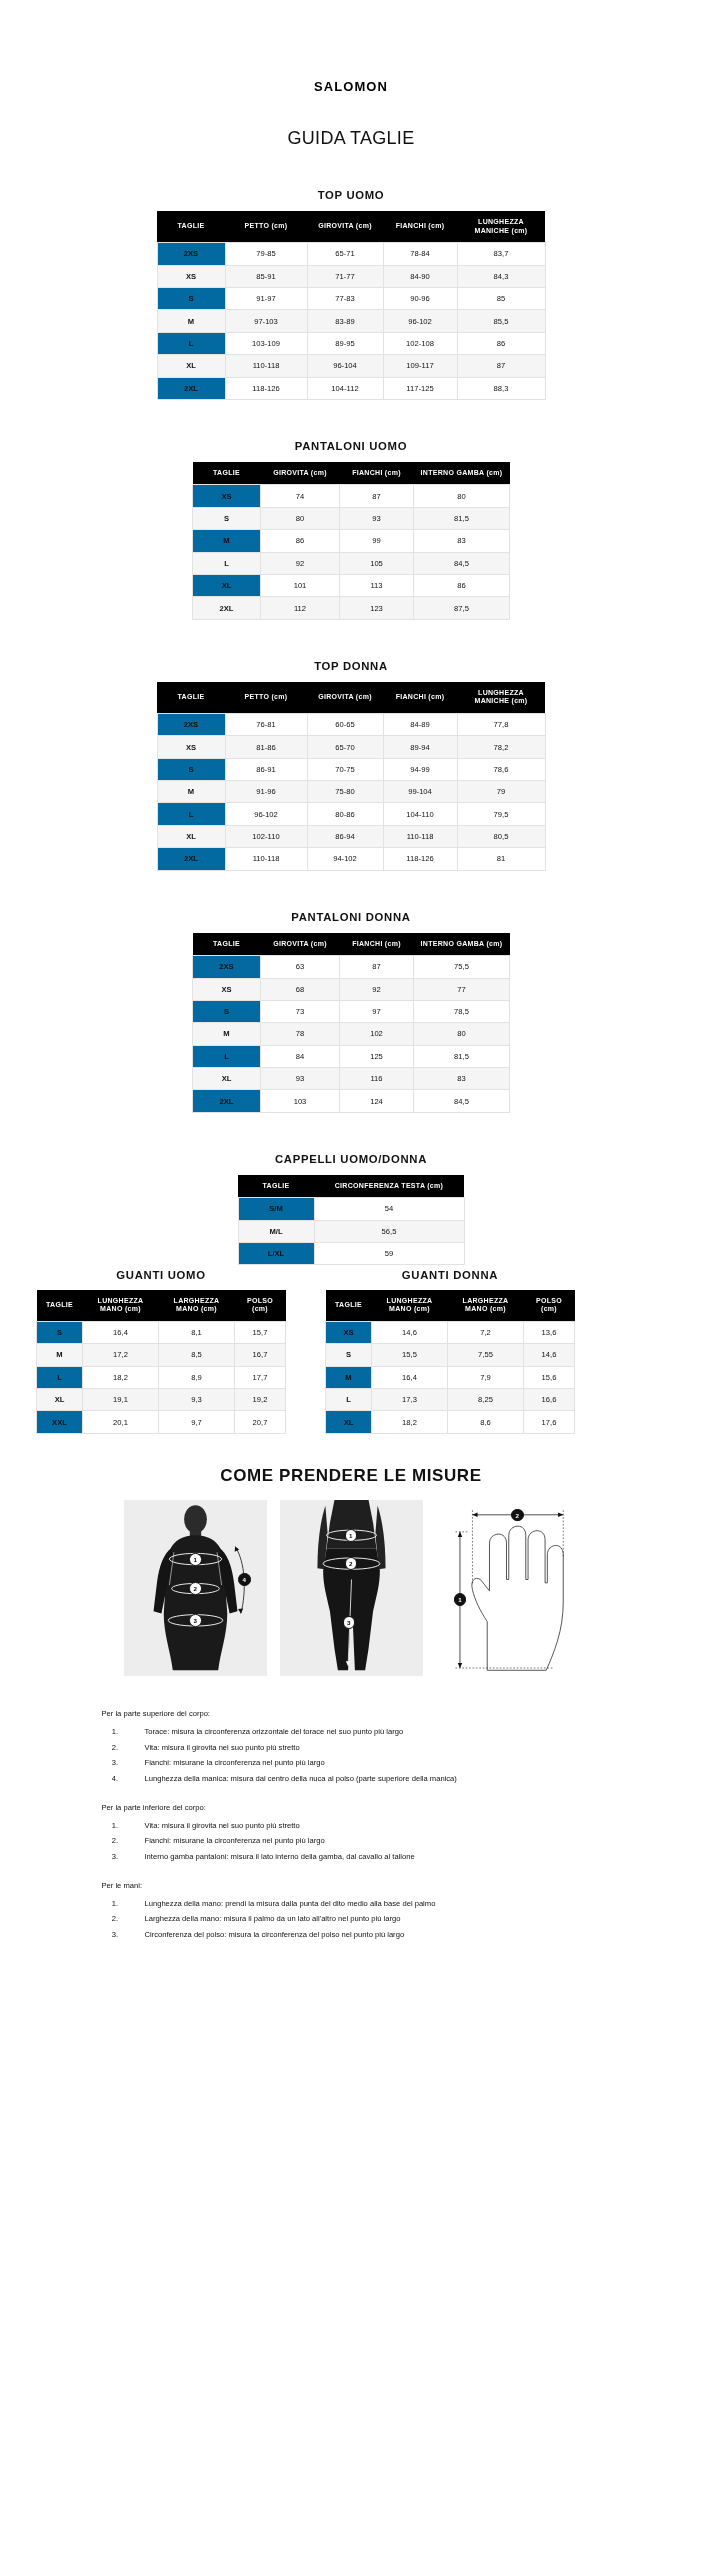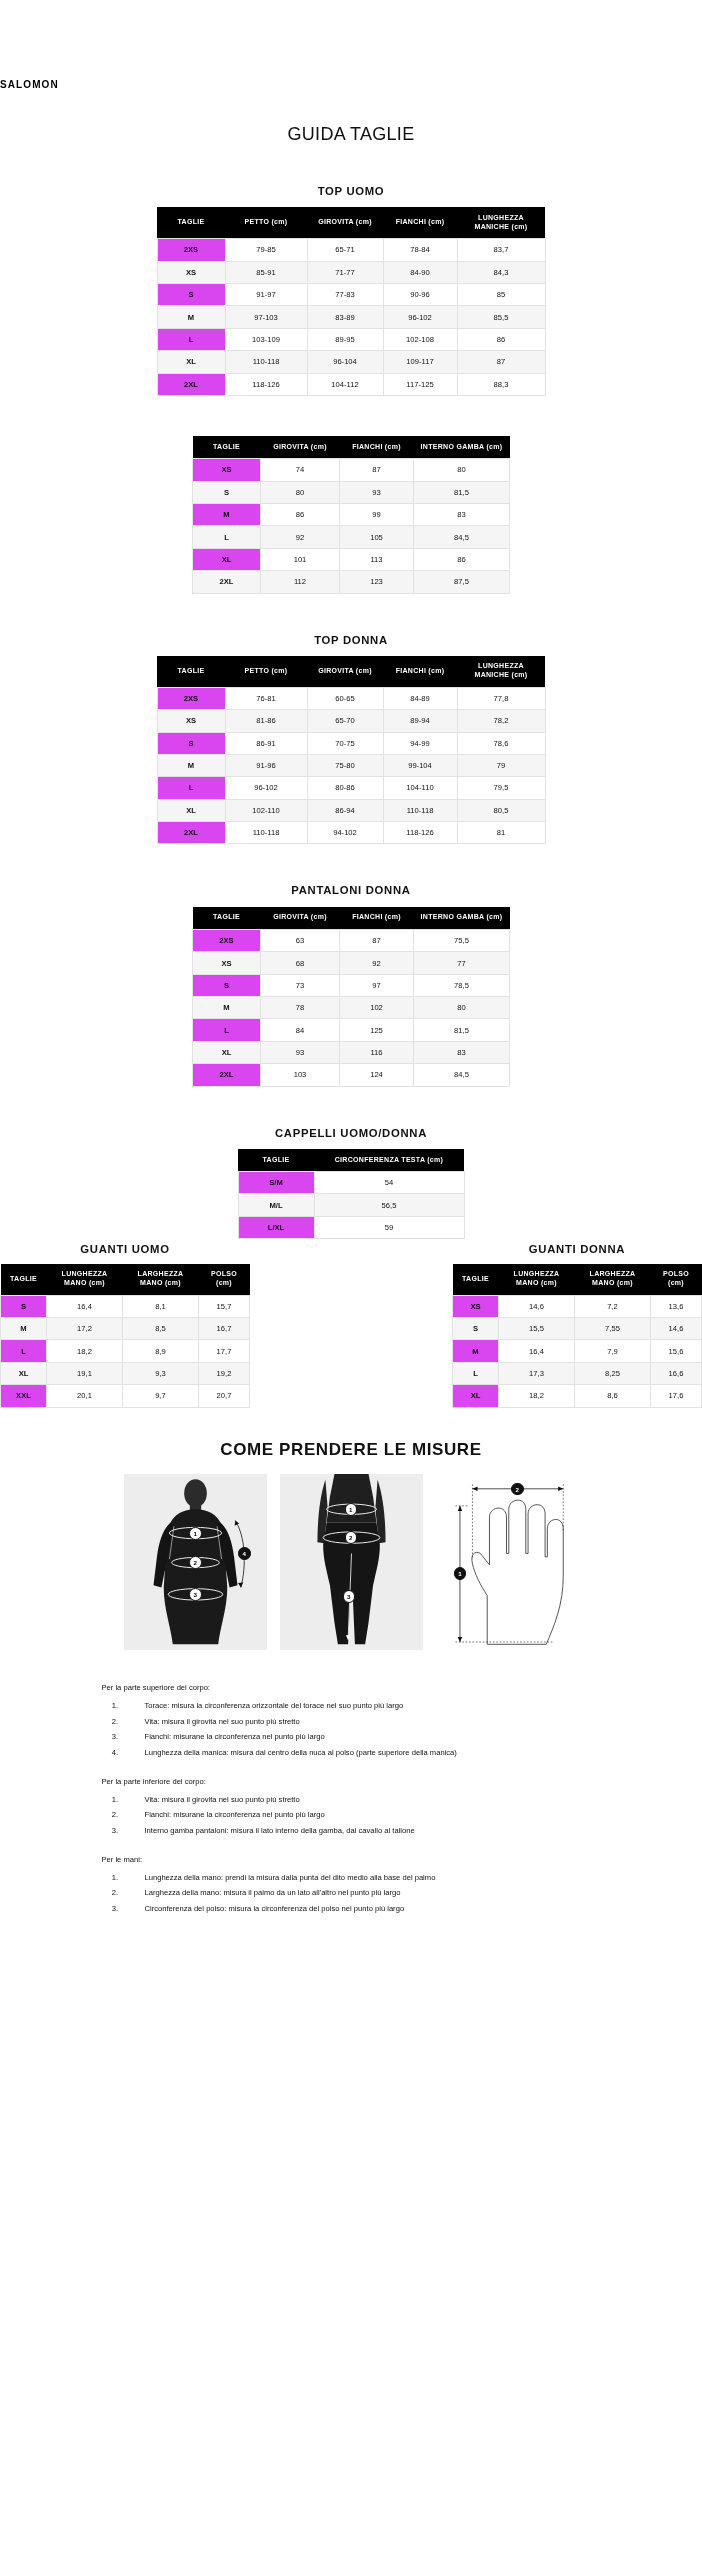--- a/index.html
+++ b/index.html
@@ -13,22 +13,23 @@
     color: #111111;
     -webkit-font-smoothing: antialiased;
   }
   .page {
     width: 702px;
     min-height: 2576px;
     padding: 0 0 34px 0;
     position: relative;
   }
   .brand {
+    text-align: center;
     margin-top: 79px;
-    font-size: 10px;
+    font-size: 13px;
     font-weight: bold;
     letter-spacing: 1.1px;
     color: #000;
   }
   .doc-title {
     text-align: center;
     margin-top: 34px;
     font-size: 18px;
     font-weight: normal;
     letter-spacing: 0.3px;
@@ -62,21 +63,21 @@
   }
   table.sizes td {
     border: 0.6px solid #e2e2e2;
     text-align: center;
     padding: 6.2px 5.7px;
     font-size: 7.6px;
     color: #111;
   }
   table.sizes td.size-label {
     font-weight: bold;
-    background: #d946ef;
+    background: #0369a1;
   }
   table.sizes tbody tr:nth-child(even) td {
     background: #f5f5f5;
   }
   table.sizes tbody tr:nth-child(even) td.size-label {
     background: #f5f5f5;
   }
   
   .tbl-top th:nth-child(1), .tbl-top td:nth-child(1) { width: 68px; }
   .tbl-top th:nth-child(2), .tbl-top td:nth-child(2) { width: 82px; }
@@ -87,23 +88,24 @@
   .tbl-pant th:nth-child(1), .tbl-pant td:nth-child(1) { width: 68px; }
   .tbl-pant th:nth-child(2), .tbl-pant td:nth-child(2) { width: 79px; }
   .tbl-pant th:nth-child(3), .tbl-pant td:nth-child(3) { width: 74px; }
   .tbl-pant th:nth-child(4), .tbl-pant td:nth-child(4) { width: 96px; }
 
   .tbl-hat th:nth-child(1), .tbl-hat td:nth-child(1) { width: 76px; }
   .tbl-hat th:nth-child(2), .tbl-hat td:nth-child(2) { width: 150px; }
 
   .gloves-row {
     display: flex;
-    justify-content: space-between;
+    justify-content: flex-start;
     gap: 39px;
     margin-top: 3.4px;
+    padding-left: 36px;
   }
   .gloves-col { }
   .gloves-col .section-title { margin-bottom: 9px; }
   .tbl-glove th:nth-child(1), .tbl-glove td:nth-child(1) { width: 46px; }
   .tbl-glove th:nth-child(2), .tbl-glove td:nth-child(2) { width: 76px; }
   .tbl-glove th:nth-child(3), .tbl-glove td:nth-child(3) { width: 76px; }
   .tbl-glove th:nth-child(4), .tbl-glove td:nth-child(4) { width: 51px; }
 
   .measure-title {
     text-align: center;
@@ -251,20 +253,21 @@
             <td>118-126</td>
             <td>104-112</td>
             <td>117-125</td>
             <td>88,3</td>
           </tr>
         </tbody>
     </table>
   </div>
 
   <div class="section">
+    <div class="section-title">PANTALONI UOMO</div>
     <table class="sizes tbl-pant">
       <thead>
           <tr>
             <th>TAGLIE</th>
             <th>GIROVITA (cm)</th>
             <th>FIANCHI (cm)</th>
             <th>INTERNO GAMBA (cm)</th>
           </tr>
         </thead>
       <tbody>

